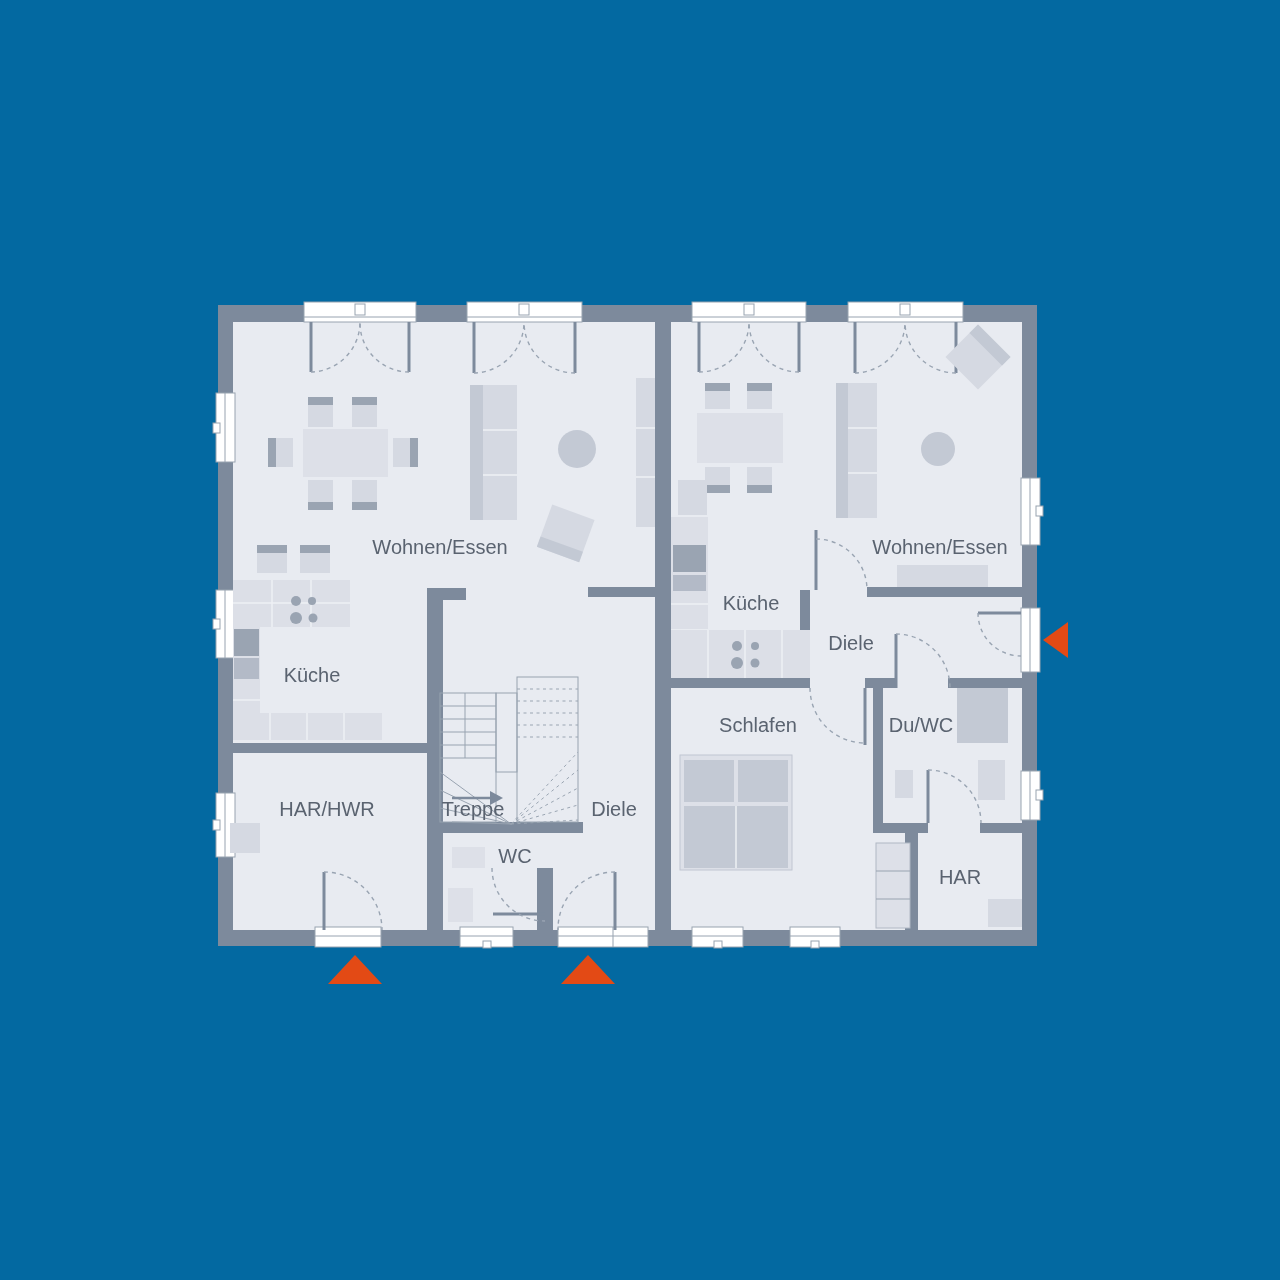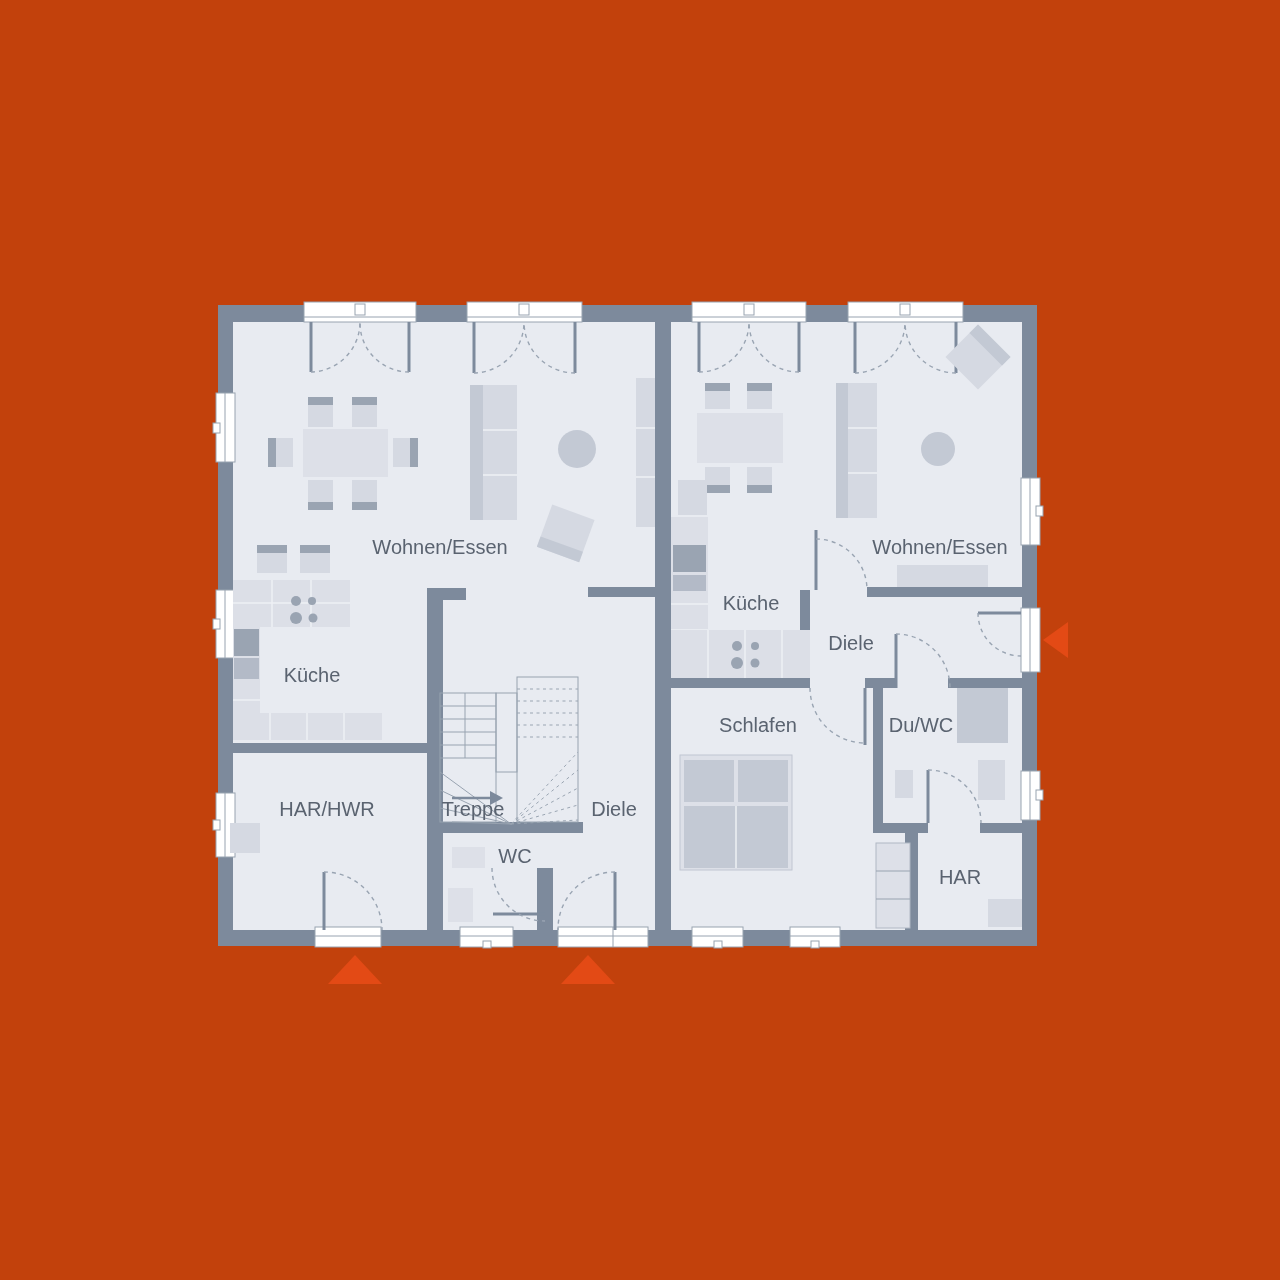--- a/index.html
+++ b/index.html
@@ -1,16 +1,16 @@
 <!DOCTYPE html>
 <html><head>
 <meta charset="utf-8">
 <style>
   html,body{margin:0;padding:0;background:#ffffff;}
-  .page{position:relative;width:1280px;height:1280px;background:#c2410c;overflow:hidden;
+  .page{position:relative;width:1280px;height:1280px;background:#0369a1;overflow:hidden;
         font-family:"Liberation Sans",sans-serif;}
   svg{position:absolute;left:0;top:0;}
   .wall{fill:#7d8a9c;}
   .floor{fill:#e8ebf1;}
   .win{fill:#ffffff;stroke:#98a3b0;stroke-width:1;}
   .wline{stroke:#98a3b0;stroke-width:1;fill:none;}
   .leaf{stroke:#7d8a9c;stroke-width:3;fill:none;}
   .swing{stroke:#99a4b2;stroke-width:1.4;fill:none;stroke-dasharray:4 4;}
   .f1{fill:#d5d9e2;}
   .f2{fill:#c3c9d4;}

